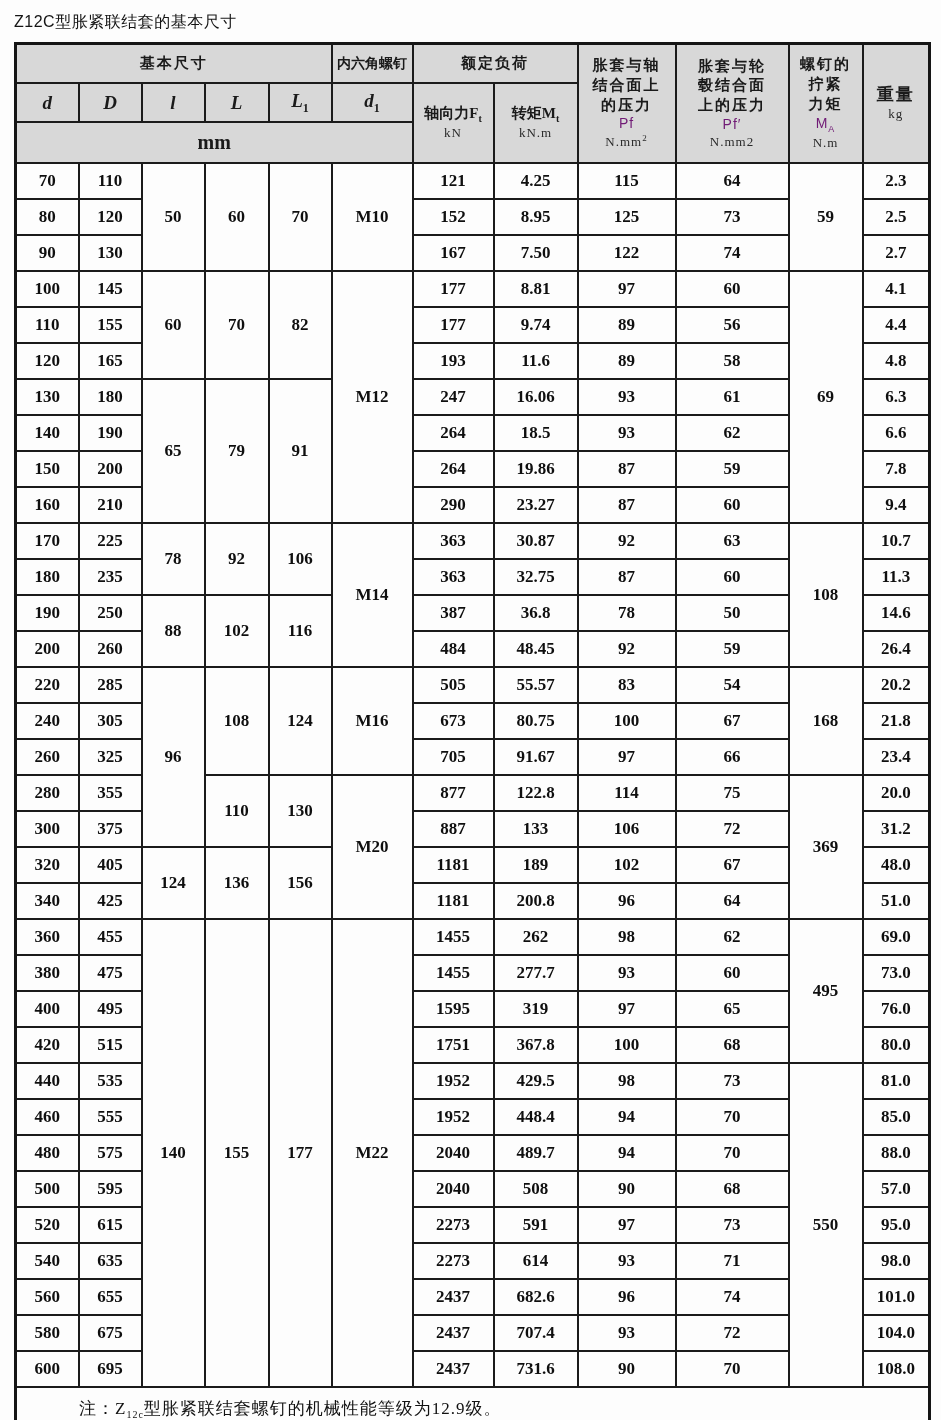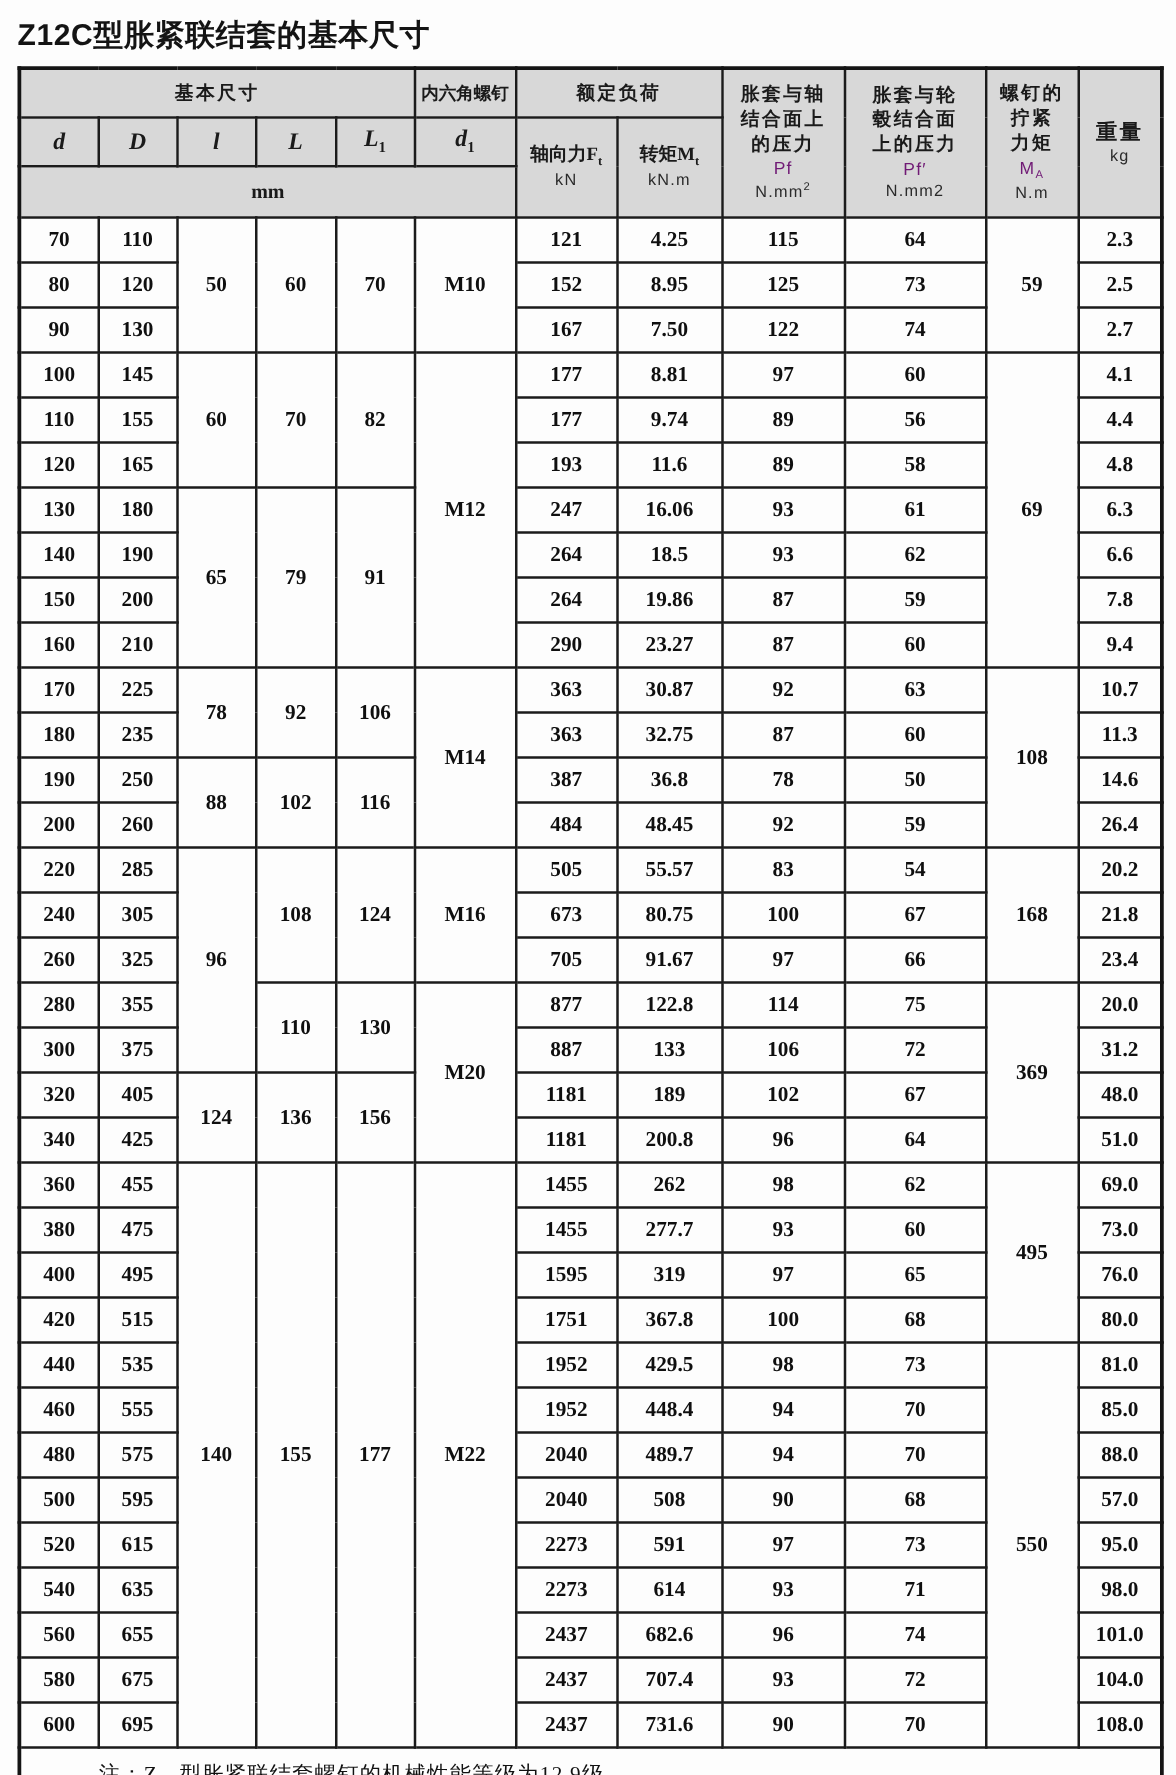--- a/index.html
+++ b/index.html
@@ -5,22 +5,22 @@
   html,body{margin:0;padding:0;}
   body{
     width:941px;height:1420px;
     background:#fdfdfd;
     font-family:"Liberation Serif",serif;
     color:#111;
   }
   .title{
     margin:12px 0 9px 14px;
     font-family:"Liberation Sans",sans-serif;
-    font-weight:bold;
-    font-size:24px;
+    font-weight:normal;
+    font-size:16px;
     letter-spacing:.5px;
     color:#141414;
   }
   table.spec{
     margin-left:14px;
     width:914px;
     border-collapse:collapse;
     table-layout:fixed;
     border:3px solid #151515;
     background:#fdfdfd;
@@ -38,31 +38,31 @@
     color:#1a1a1a;
   }
   .h-grp{font-size:15px;height:37px;letter-spacing:2px;}
   .h-grp-sm{font-size:14px;letter-spacing:0;}
   .h-letter{
     font-family:"Liberation Serif",serif;
     font-style:italic;font-weight:bold;
     font-size:19px;height:37px;letter-spacing:0;
   }
   .h-letter sub{font-size:12px;font-style:normal;}
-  .h-mm{font-size:16px;height:39px;font-weight:bold;letter-spacing:0;}
+  .h-mm{font-size:20px;height:39px;font-weight:bold;letter-spacing:0;}
   .h-load{font-size:15px;font-weight:500;letter-spacing:0;line-height:1.3;}
   .h-load sub{font-size:10px;}
   .h-multi{font-size:15px;font-weight:500;letter-spacing:2px;line-height:1.32;}
   .sym{
     font-family:"Liberation Sans",sans-serif;
     font-size:14px;font-weight:normal;letter-spacing:1px;
     color:#701a75;display:block;line-height:1.25;
   }
   .unit{
-    font-family:Liberation Sans, sans-serif;
+    font-family:Liberation Serif, serif;
     font-size:13px;font-weight:normal;letter-spacing:1px;
     color:#2a2a2a;display:block;line-height:1.3;
   }
   .unit sup{font-size:9px;}
   .sym sub{font-size:9px;}
   .spec tbody td{
     height:34px;
     font-size:17px;
     font-weight:bold;
     background:#fdfdfd;

